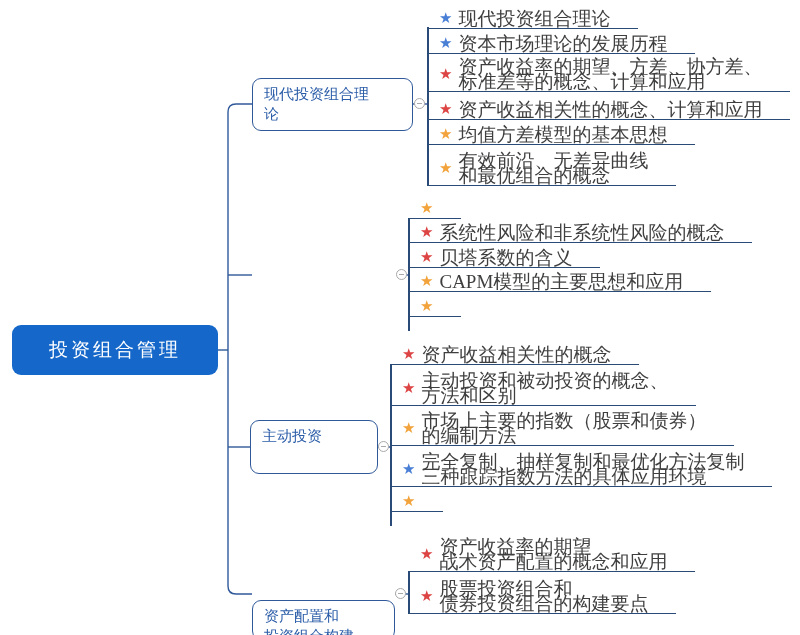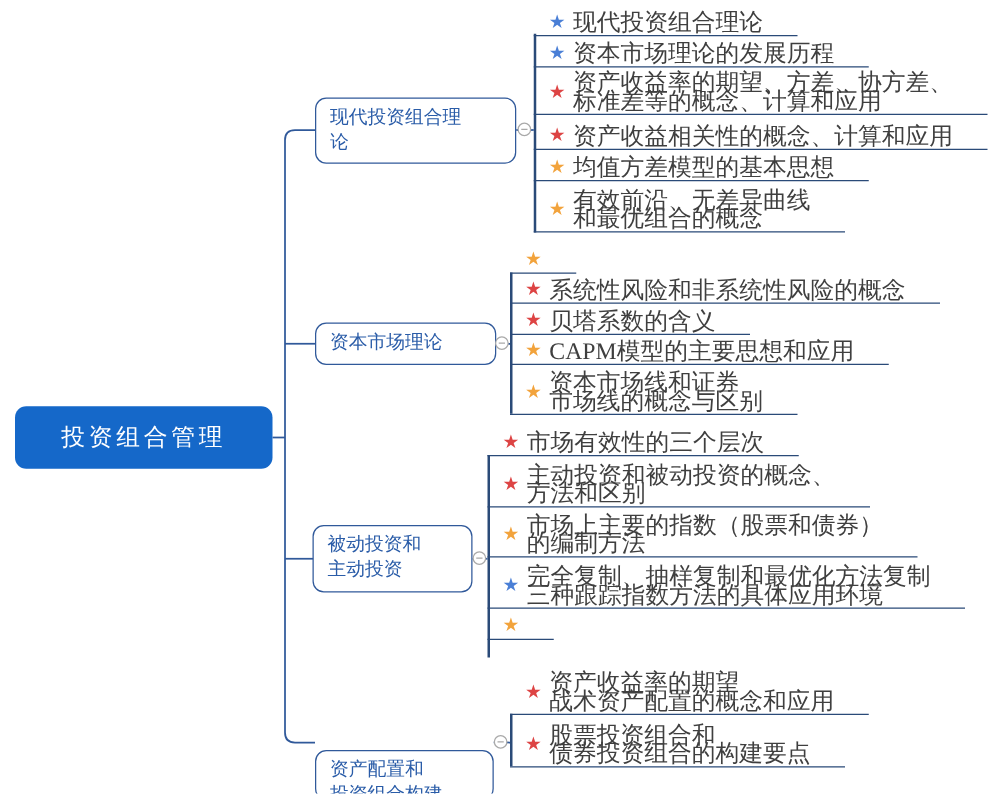--- a/index.html
+++ b/index.html
@@ -108,24 +108,20 @@
       </span>
   </div>
   <div class="leaf" style="left:427px; top:152px;">
     <span class="star" style="color: rgb(242, 163, 60);">★</span>
     <span>
         <div class="ln">有效前沿、无差异曲线</div>
         <div class="ln">和最优组合的概念</div>
       </span>
   </div>
 
-  <div class="branch-node" style="left:252px; top:258px; width:145px; height:34px;">
-    <div class="ln">资本市场理论</div>
-    <div class="ln"></div>
-  </div>
   <div class="spine" style="left:408px; top:218px; height:113px;"></div>
   <div class="collapse-btn" style="left:396px; top:269px;"></div>
 
   <div class="leaf" style="left:408px; top:200px;">
     <span class="star" style="color: rgb(242, 163, 60);">★</span>
   </div>
   <div class="leaf" style="left:408px; top:224px;">
     <span class="star" style="color: rgb(221, 68, 68);">★</span>
     <span>
         <div class="ln">系统性风险和非系统性风险的概念</div>
@@ -141,37 +137,32 @@
   </div>
   <div class="leaf" style="left:408px; top:273px;">
     <span class="star" style="color: rgb(242, 163, 60);">★</span>
     <span>
         <div class="ln">CAPM模型的主要思想和应用</div>
         <div class="ln"></div>
       </span>
   </div>
   <div class="leaf" style="left:408px; top:298px;">
     <span class="star" style="color: rgb(242, 163, 60);">★</span>
-    <span>
-        <div class="ln">资本市场线和证券</div>
-        <div class="ln">市场线的概念与区别</div>
-      </span>
   </div>
 
   <div class="branch-node" style="left:250px; top:420px; width:128px; height:54px;">
-    <div class="ln">被动投资和</div>
     <div class="ln">主动投资</div>
   </div>
   <div class="spine" style="left:390px; top:364px; height:162px;"></div>
   <div class="collapse-btn" style="left:378px; top:441px;"></div>
 
   <div class="leaf" style="left:390px; top:346px;">
     <span class="star" style="color: rgb(221, 68, 68);">★</span>
     <span>
-        <div class="ln">市场有效性的三个层次</div>
+        <div class="ln">资产收益相关性的概念</div>
         <div class="ln"></div>
       </span>
   </div>
   <div class="leaf" style="left:390px; top:372px;">
     <span class="star" style="color: rgb(221, 68, 68);">★</span>
     <span>
         <div class="ln">主动投资和被动投资的概念、</div>
         <div class="ln">方法和区别</div>
       </span>
   </div>

